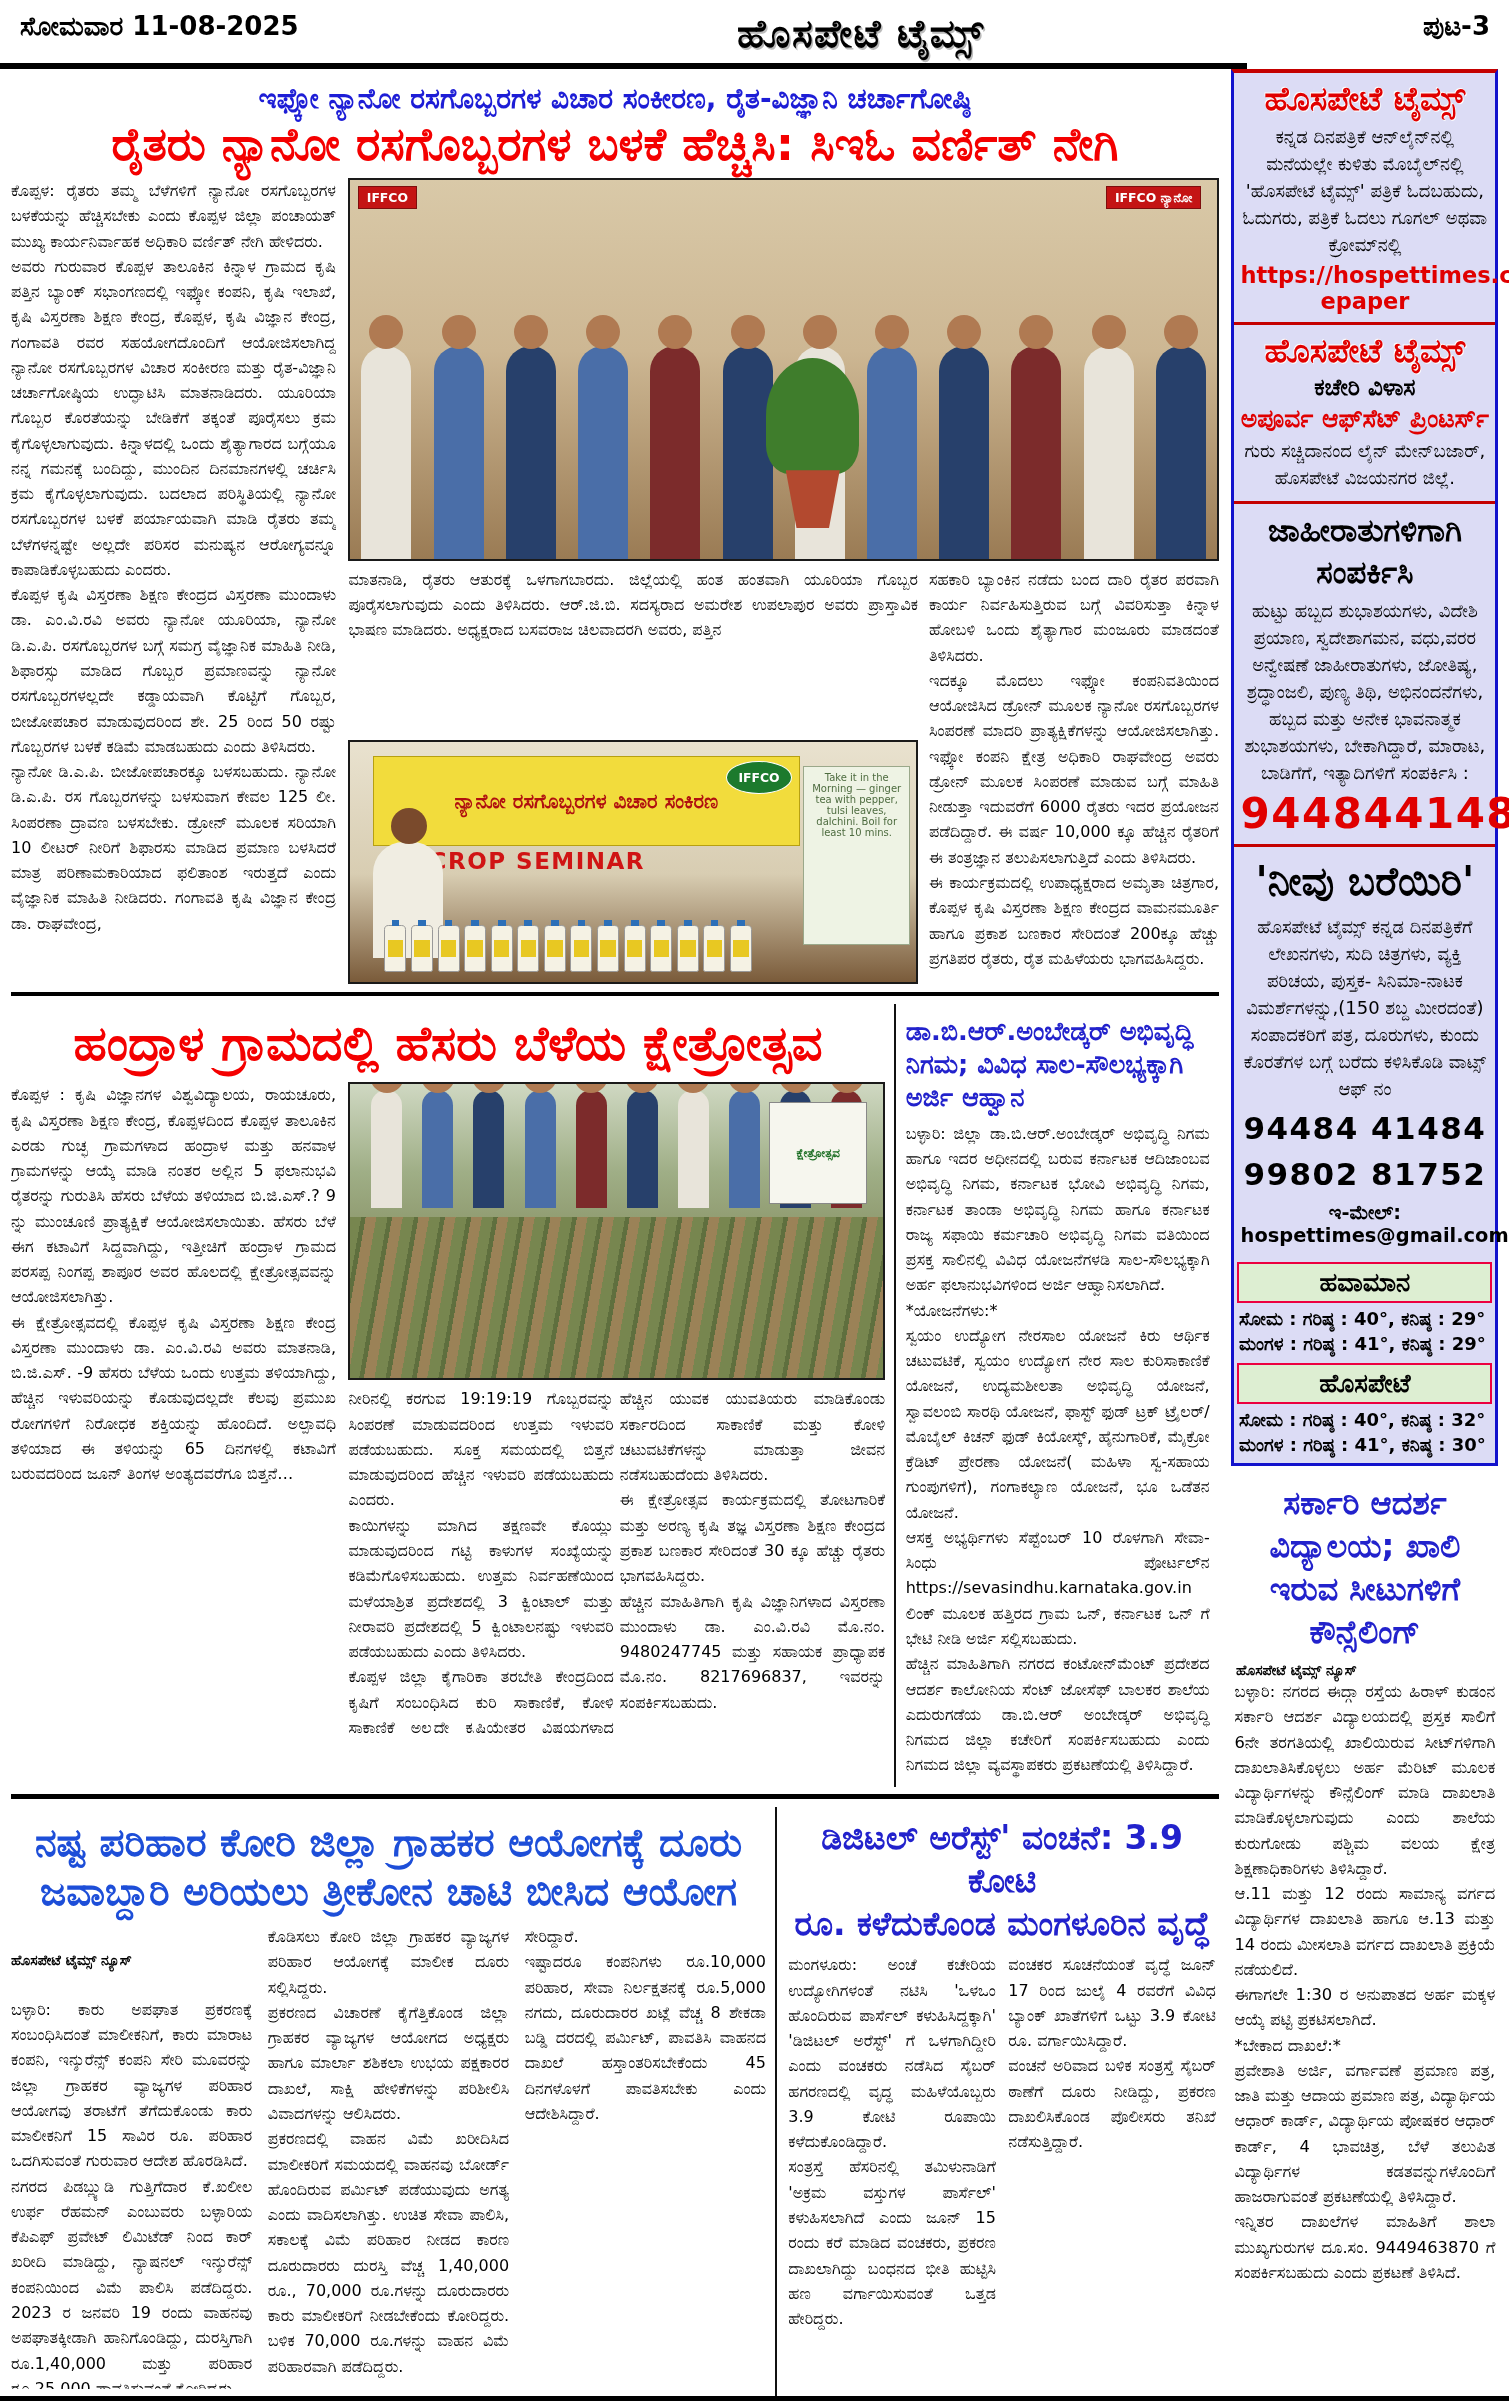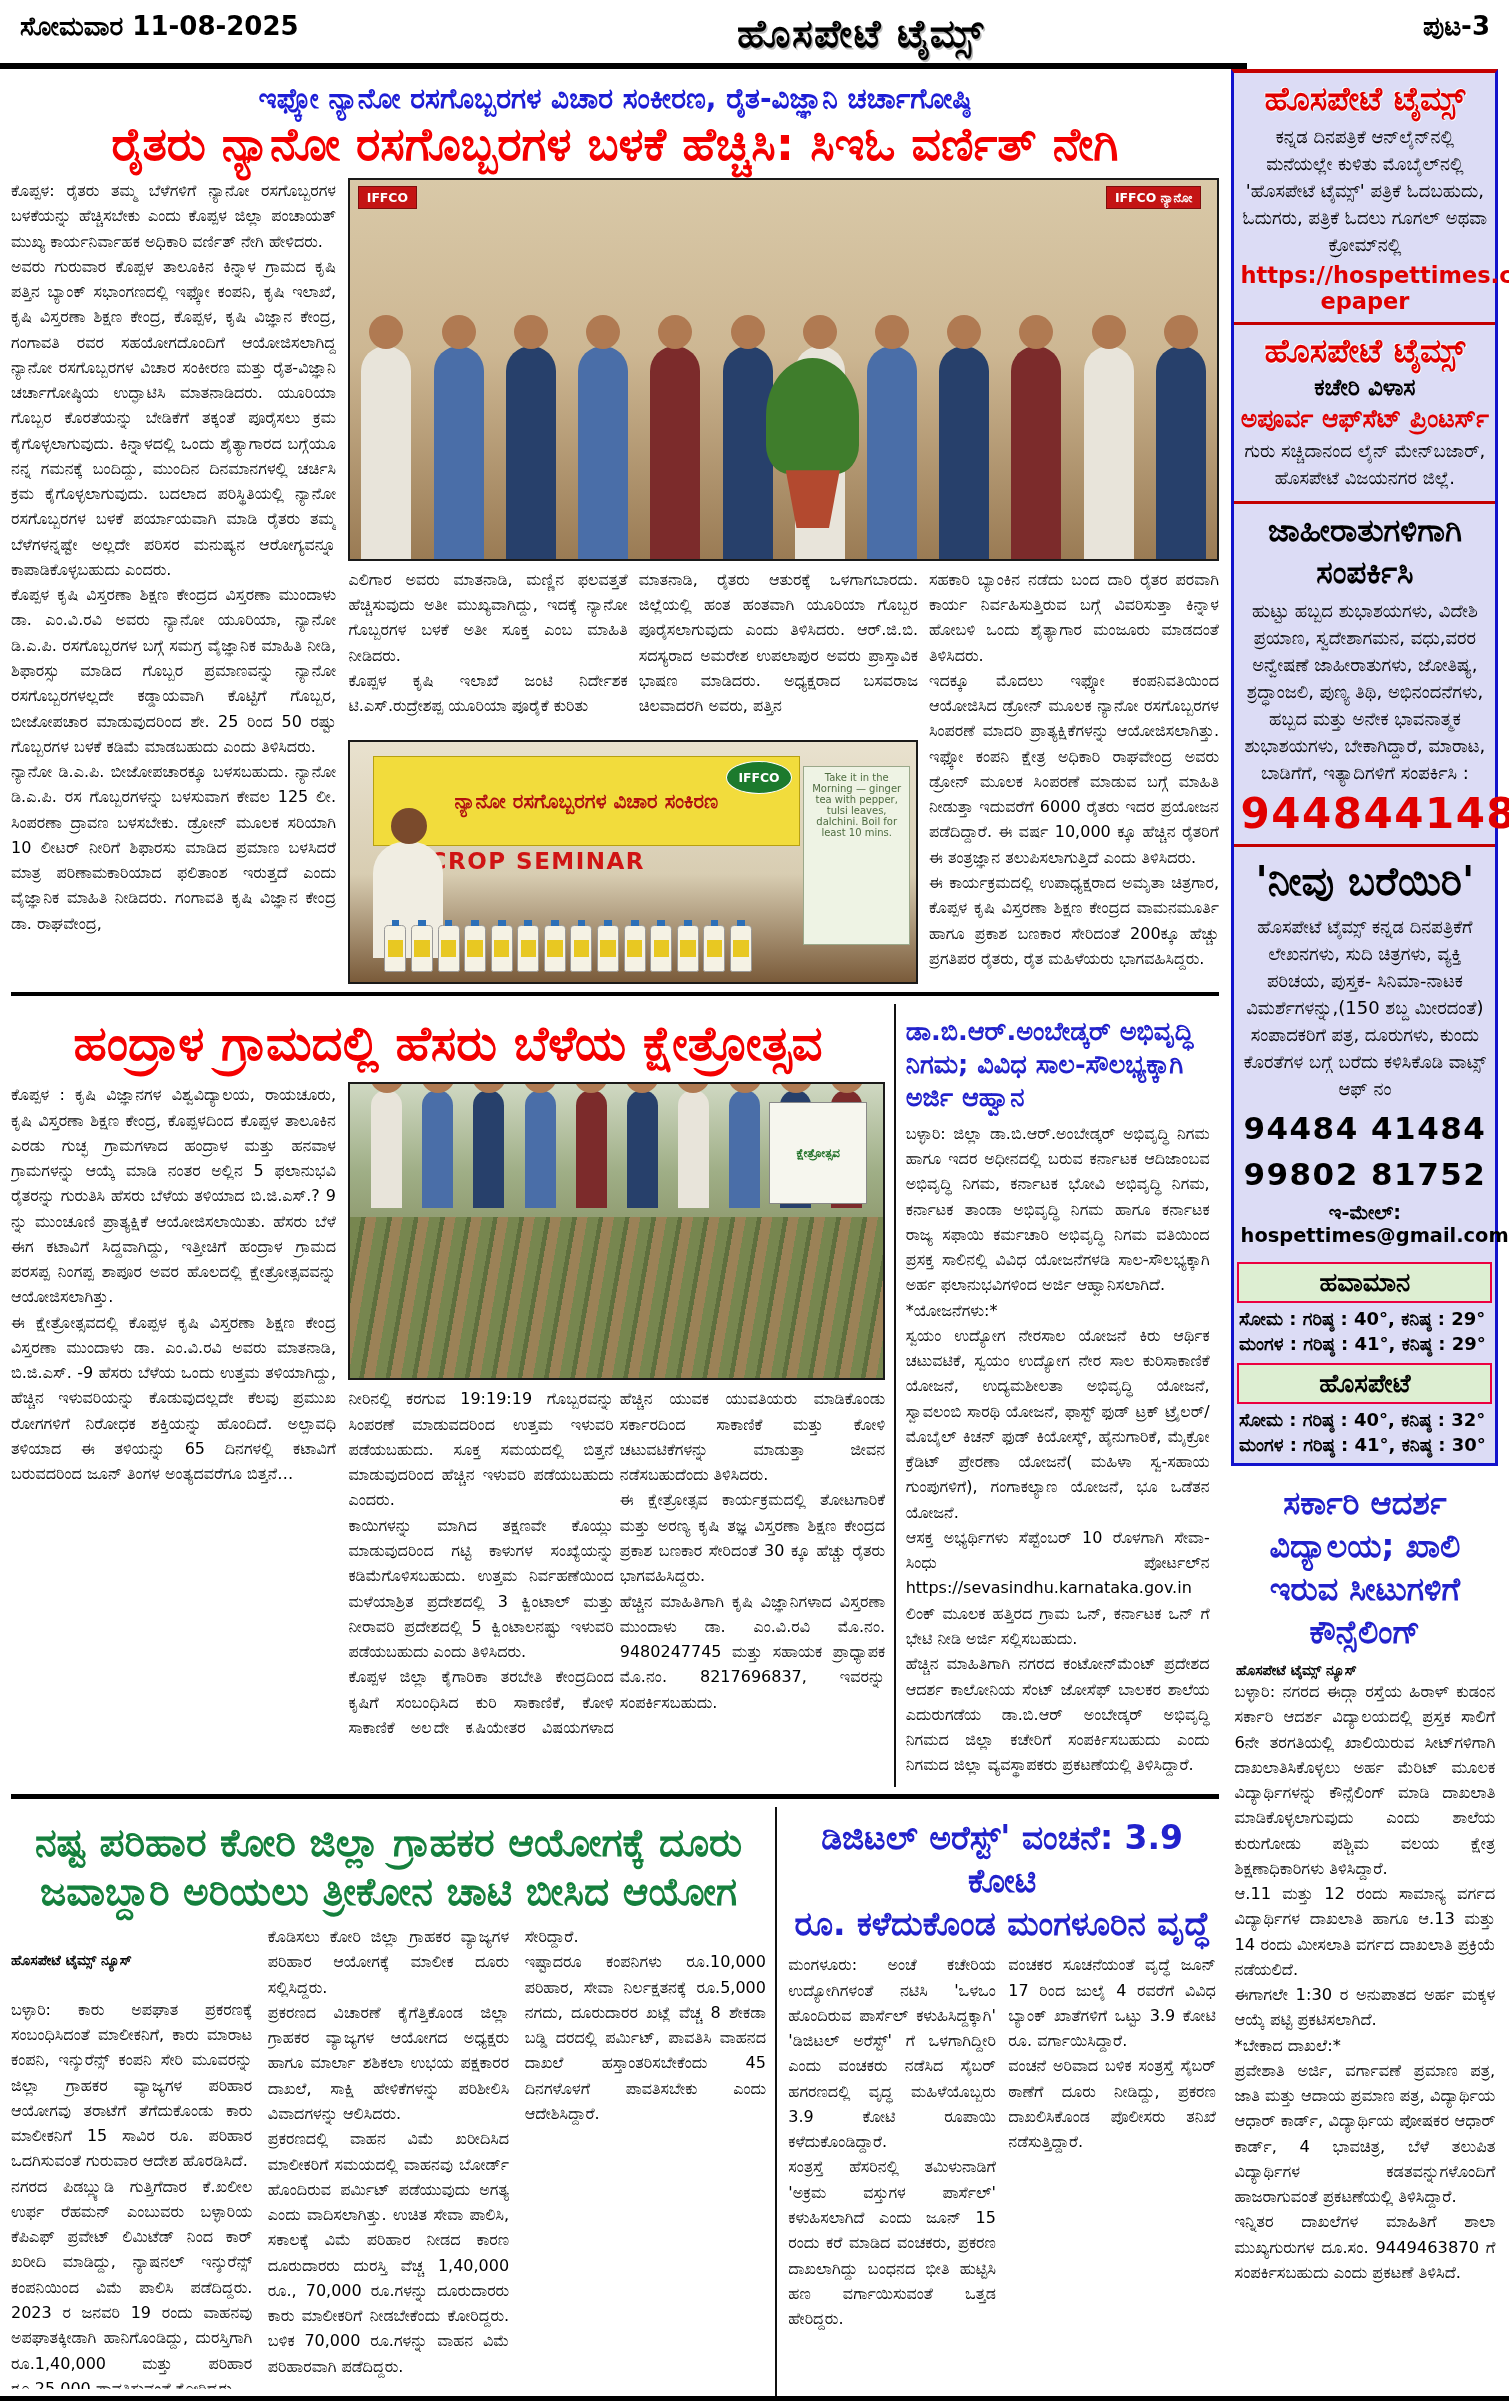--- a/index.html
+++ b/index.html
@@ -76,21 +76,21 @@
   .a2-col1{width:325px;}
   .a2-right{flex:1;display:flex;flex-direction:column;}
   .a2-cols{display:flex;gap:6px;margin-top:6.2px;flex:1;}
   .a2-cols>div{flex:1;}
   .article3{width:304px;border-left:2.3px solid #111;padding:4.6px 9.3px 0 9.3px;}
   .headline3{color:#2222cc;font-size:25.6px;font-weight:bold;text-align:left;line-height:1.3;margin:6.2px 0;}
   .a3-body{height:666px;}
   
   .section3{display:flex;}
   .article4{width:755px;padding:4.6px 9.3px 0 0;}
-  .headline4{color:#15803d;font-size:39px;font-weight:bold;text-align:center;line-height:1.25;margin:7.7px 0;}
+  .headline4{color:#1d4ed8;font-size:39px;font-weight:bold;text-align:center;line-height:1.25;margin:7.7px 0;}
   .a4-cols{display:flex;gap:15.5px;height:465px;}
   .a4-cols>div{flex:1;}
   .byline{font-weight:bold;font-size:14px;}
   .article5{flex:1;border-left:2.3px solid #111;padding:4.6px 3.1px 0 11px;}
   .headline5{color:#2222cc;font-size:33px;font-weight:bold;text-align:center;line-height:1.3;margin:6.2px 0;}
   .a5-cols{display:flex;gap:12.4px;height:511px;}
   .a5-cols>div{flex:1;}
   
   .sb-outer{border:3.9px solid #1212cc;border-top:4.6px solid #c40000;background:#dcdcf5;}
   .sb-sec{padding:6.2px 6.2px;}
@@ -156,22 +156,20 @@
                   <div class="person"></div>
               </div>
               <div class="plant">
                 <div class="leaves"></div>
                   <div class="pot"></div>
               </div>
             </div>
             <div class="a1-lower">
               <div class="a1-mid">
                 <div class="a1-midcols clip">
-                  <div class="bodytext clip">ಎಲಿಗಾರ ಅವರು ಮಾತನಾಡಿ, ಮಣ್ಣಿನ ಫಲವತ್ತತೆ ಹೆಚ್ಚಿಸುವುದು ಅತೀ ಮುಖ್ಯವಾಗಿದ್ದು, ಇದಕ್ಕೆ ನ್ಯಾನೋ ಗೊಬ್ಬರಗಳ ಬಳಕೆ ಅತೀ ಸೂಕ್ತ ಎಂಬ ಮಾಹಿತಿ ನೀಡಿದರು.
-ಕೊಪ್ಪಳ ಕೃಷಿ ಇಲಾಖೆ ಜಂಟಿ ನಿರ್ದೇಶಕ ಟಿ.ಎಸ್.ರುದ್ರೇಶಪ್ಪ ಯೂರಿಯಾ ಪೂರೈಕೆ ಕುರಿತು</div>
                   <div class="bodytext clip">ಮಾತನಾಡಿ, ರೈತರು ಆತುರಕ್ಕೆ ಒಳಗಾಗಬಾರದು. ಜಿಲ್ಲೆಯಲ್ಲಿ ಹಂತ ಹಂತವಾಗಿ ಯೂರಿಯಾ ಗೊಬ್ಬರ ಪೂರೈಸಲಾಗುವುದು ಎಂದು ತಿಳಿಸಿದರು. ಆರ್.ಜಿ.ಬಿ. ಸದಸ್ಯರಾದ ಅಮರೇಶ ಉಪಲಾಪುರ ಅವರು ಪ್ರಾಸ್ತಾವಿಕ ಭಾಷಣ ಮಾಡಿದರು. ಅಧ್ಯಕ್ಷರಾದ ಬಸವರಾಜ ಚಿಲವಾದರಗಿ ಅವರು, ಪತ್ತಿನ</div>
                 </div>
                 <div class="photo photo2" style="margin-top:6.2px;">
                   <div class="yellow-banner">ನ್ಯಾನೋ ರಸಗೊಬ್ಬರಗಳ ವಿಚಾರ ಸಂಕಿರಣ</div>
                   <div class="crop-sem">CROP SEMINAR</div>
                   <div class="iffco-oval">IFFCO</div>
                   <div class="poster">Take it in the Morning — ginger tea with pepper, tulsi leaves, dalchini. Boil for least 10 mins.</div>
                   <div class="speaker"></div>
                   <div class="bottles">
                     <div class="bottle"></div>

